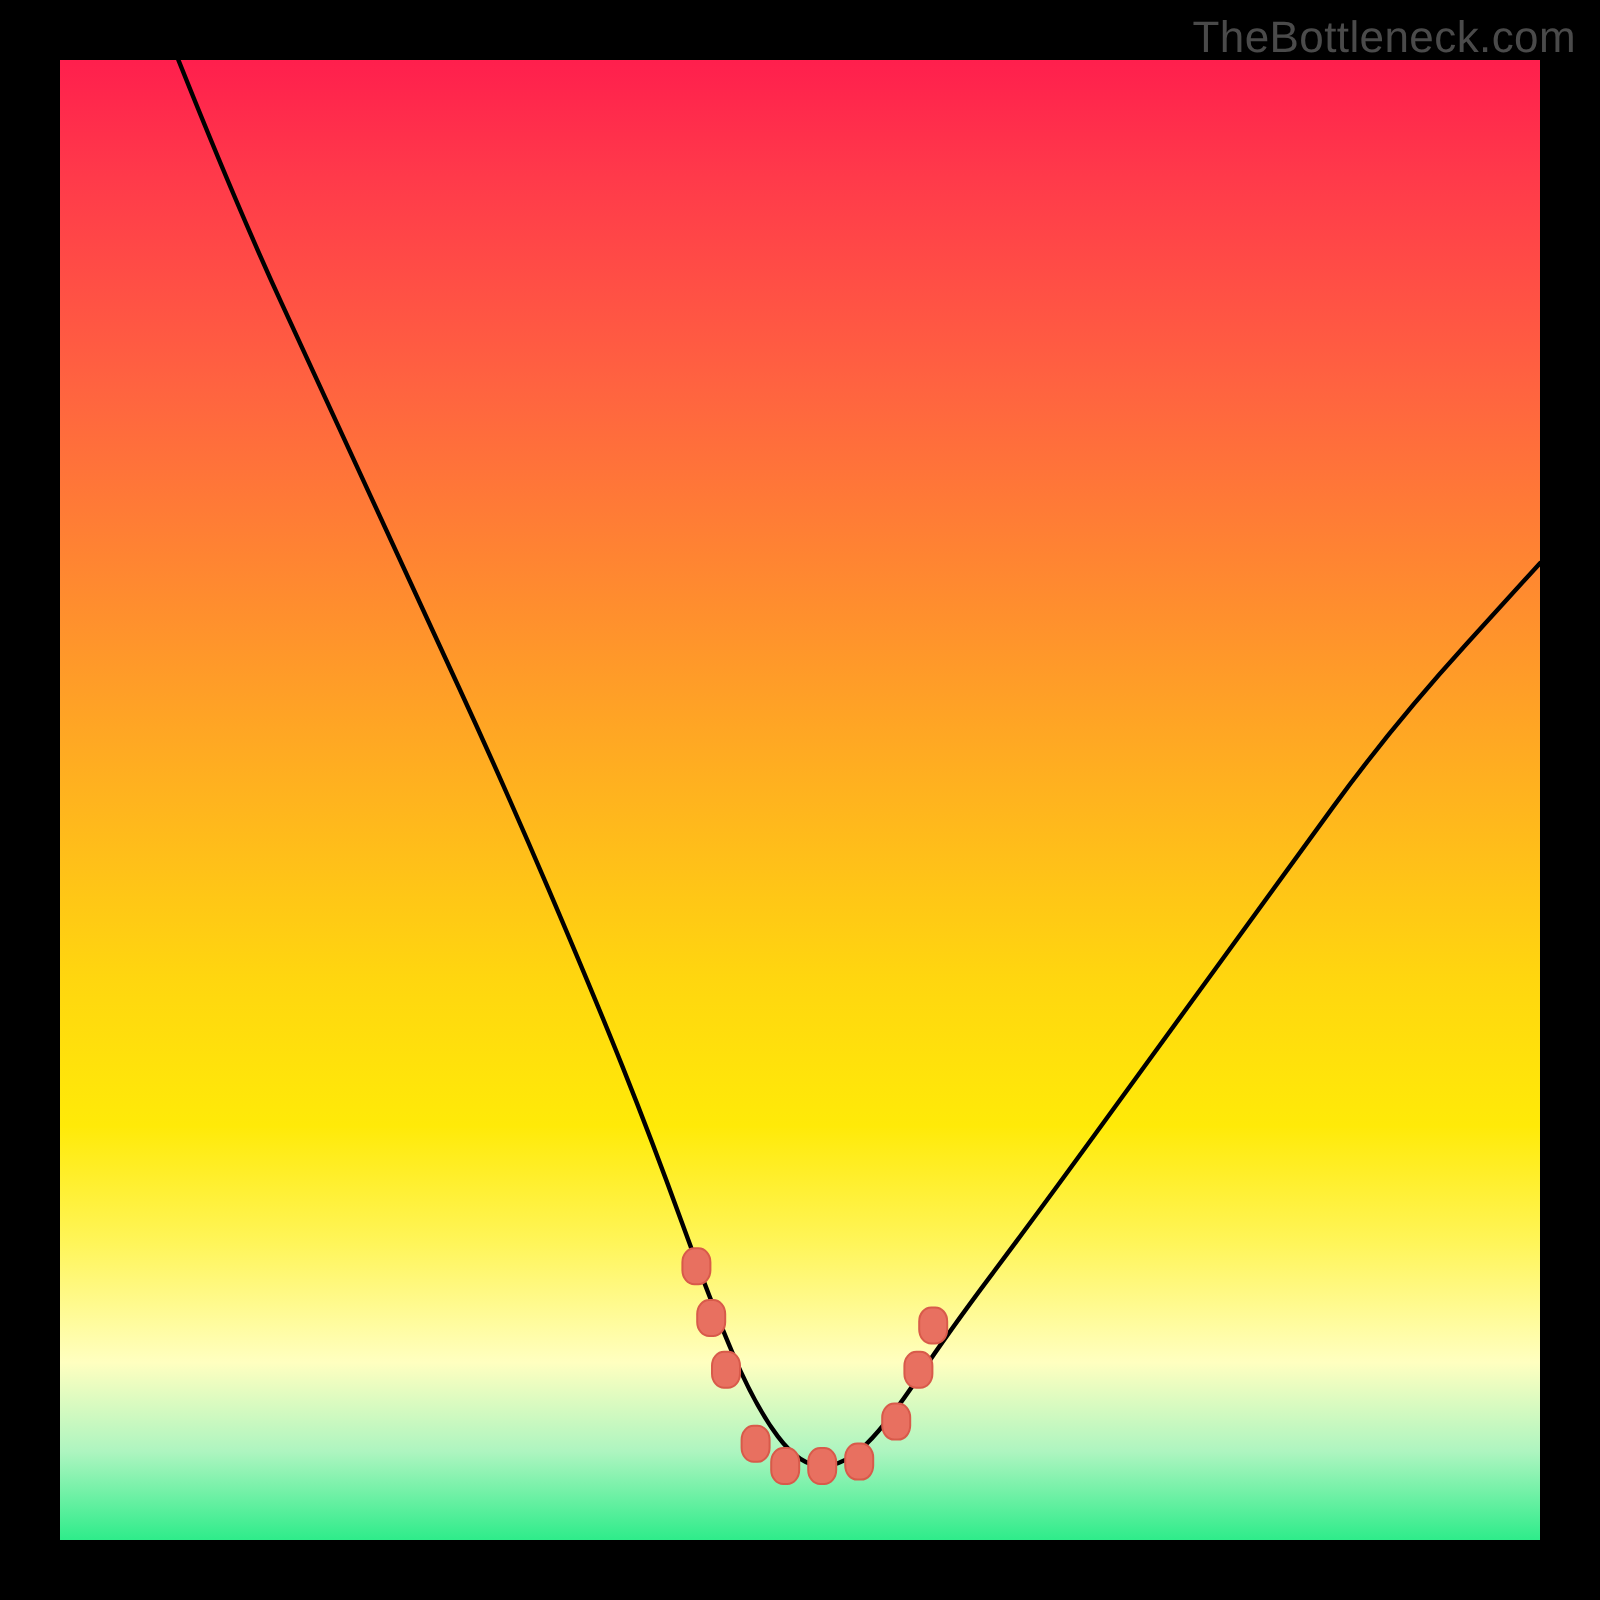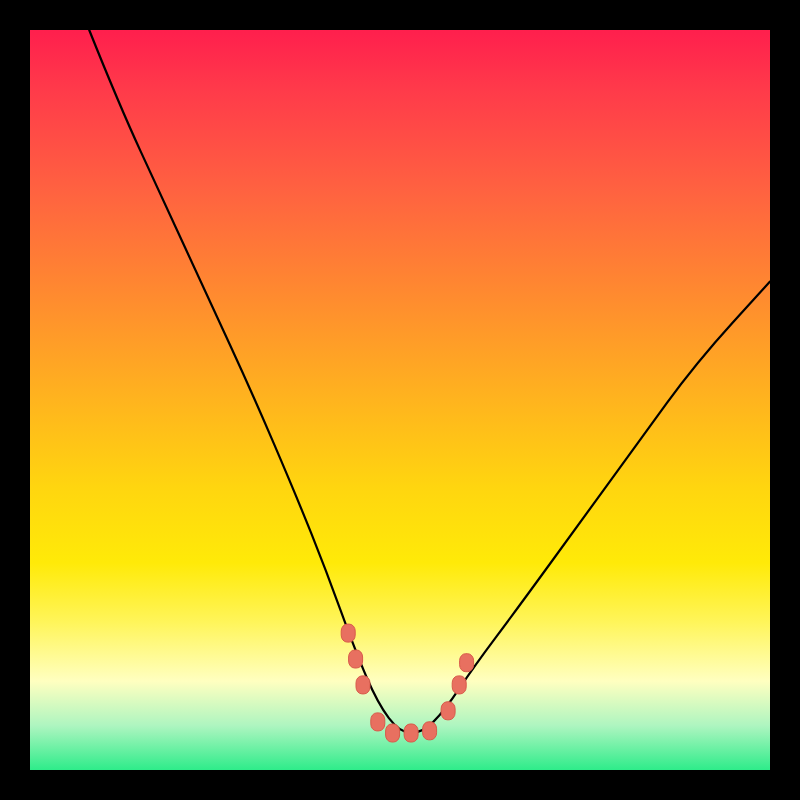--- a/index.html
+++ b/index.html
@@ -81,13 +81,14 @@
           <rect x="340.8" y="682.9" width="14" height="18" rx="6" ry="7" class="marker"></rect>
           <rect x="355.6" y="694.0" width="14" height="18" rx="6" ry="7" class="marker"></rect>
           <rect x="374.1" y="694.0" width="14" height="18" rx="6" ry="7" class="marker"></rect>
           <rect x="392.6" y="691.8" width="14" height="18" rx="6" ry="7" class="marker"></rect>
           <rect x="411.1" y="671.8" width="14" height="18" rx="6" ry="7" class="marker"></rect>
           <rect x="422.2" y="645.9" width="14" height="18" rx="6" ry="7" class="marker"></rect>
           <rect x="429.6" y="623.7" width="14" height="18" rx="6" ry="7" class="marker"></rect>
         </g>
     </svg>
   </div>
+  <div class="watermark">TheBottleneck.com</div>
 </div>
 
 </body></html>

